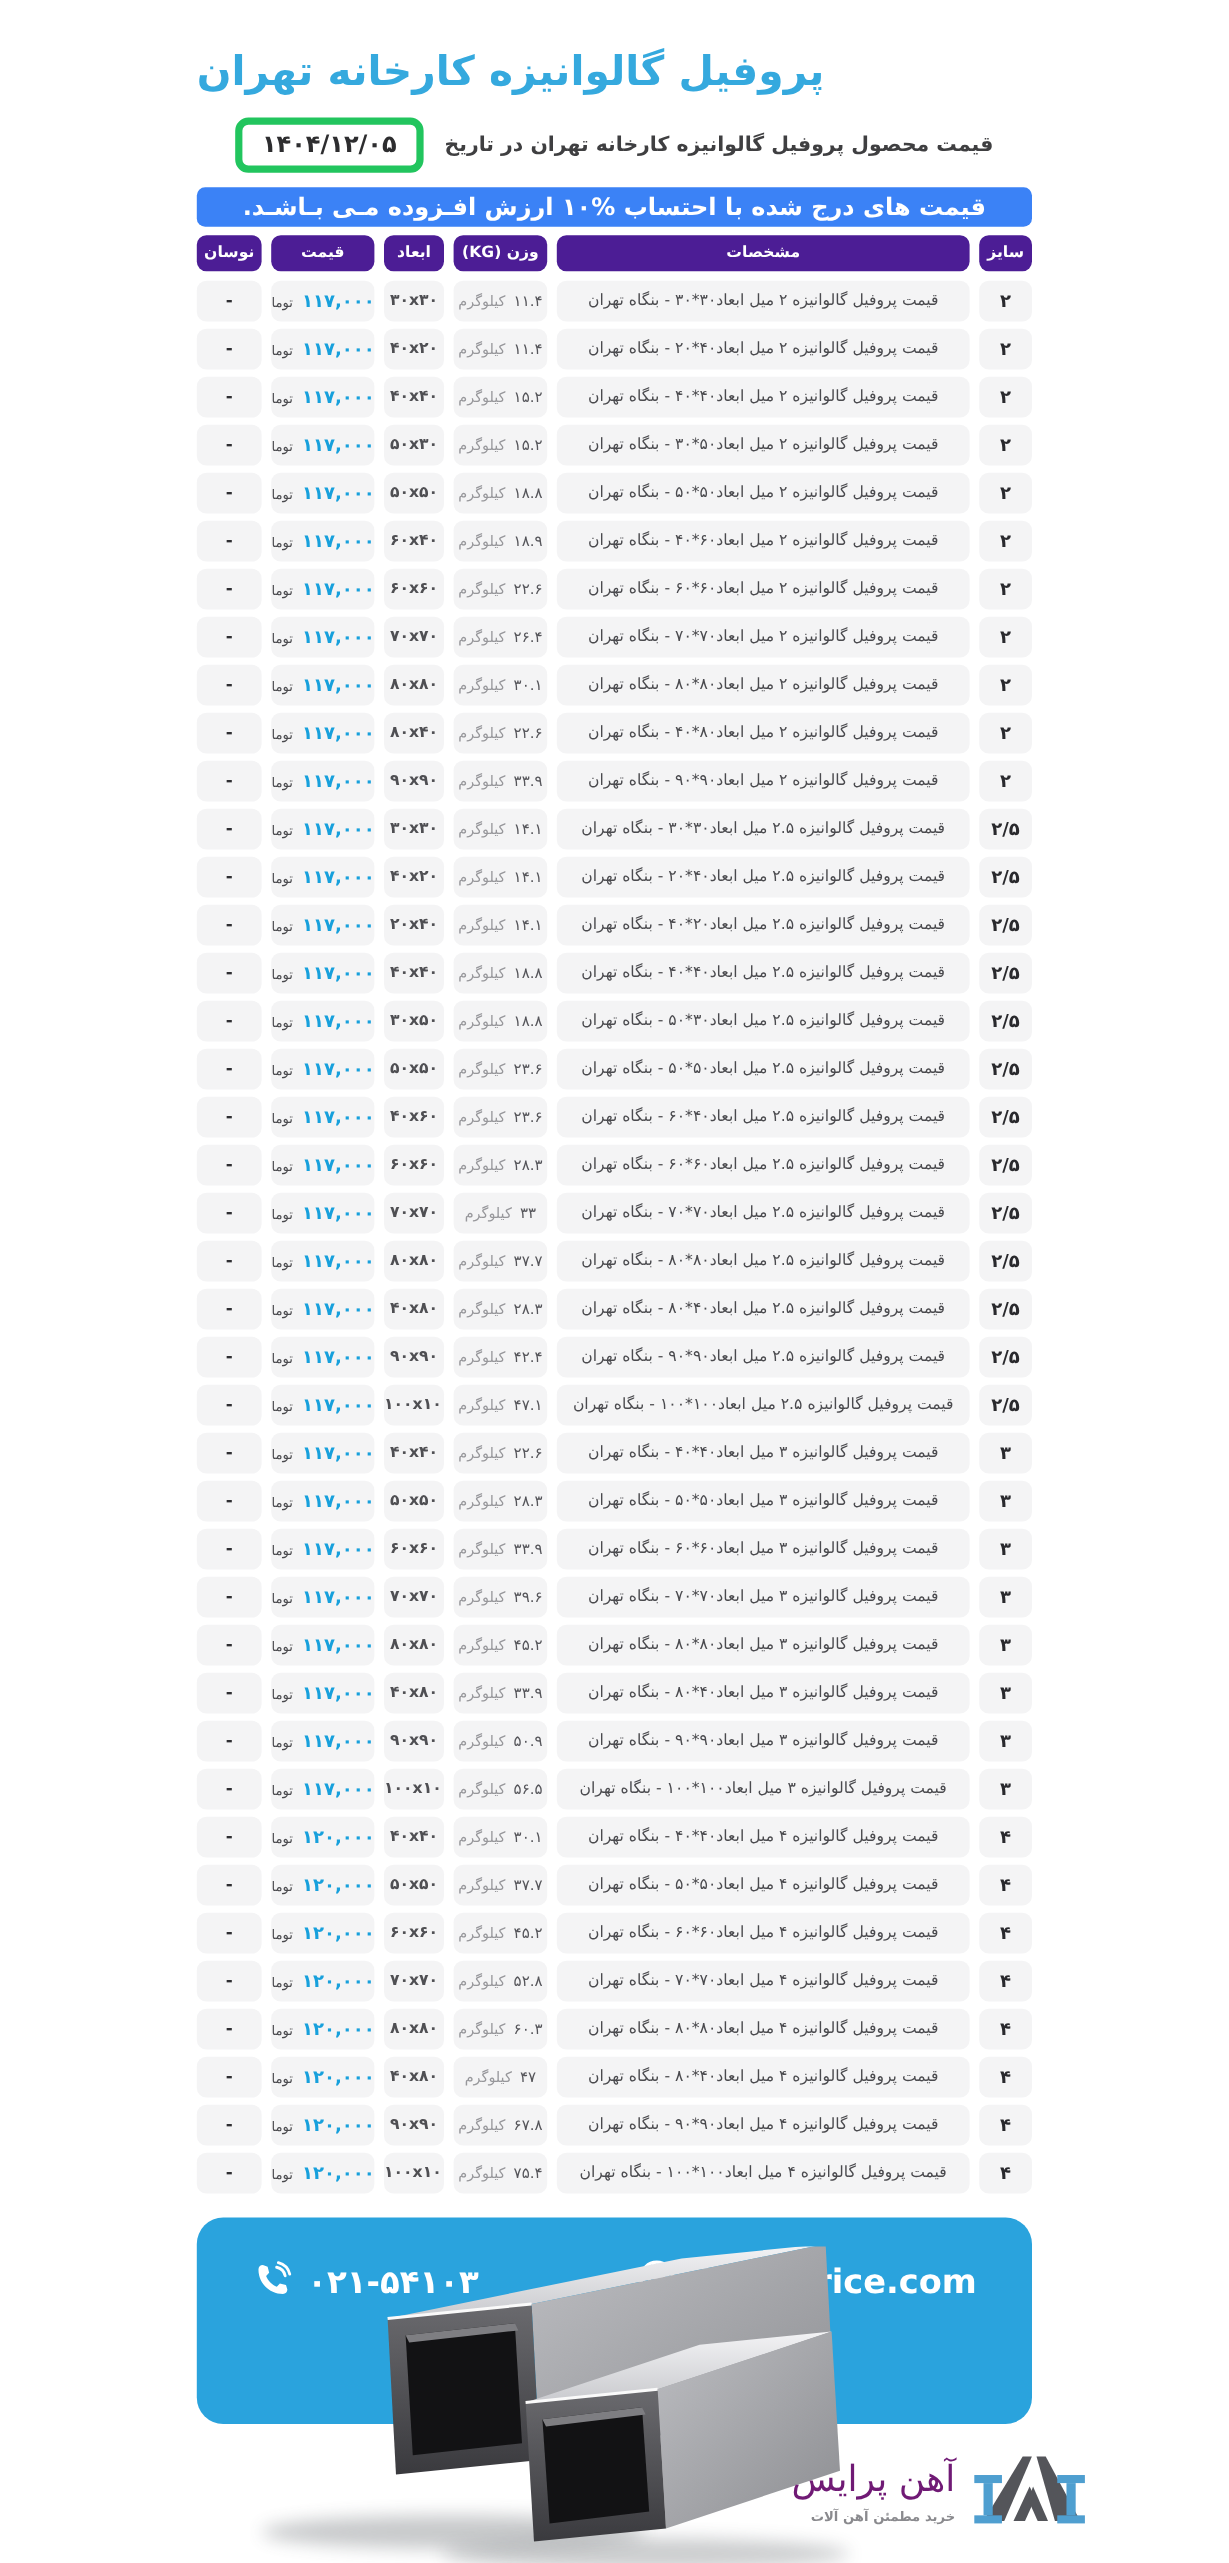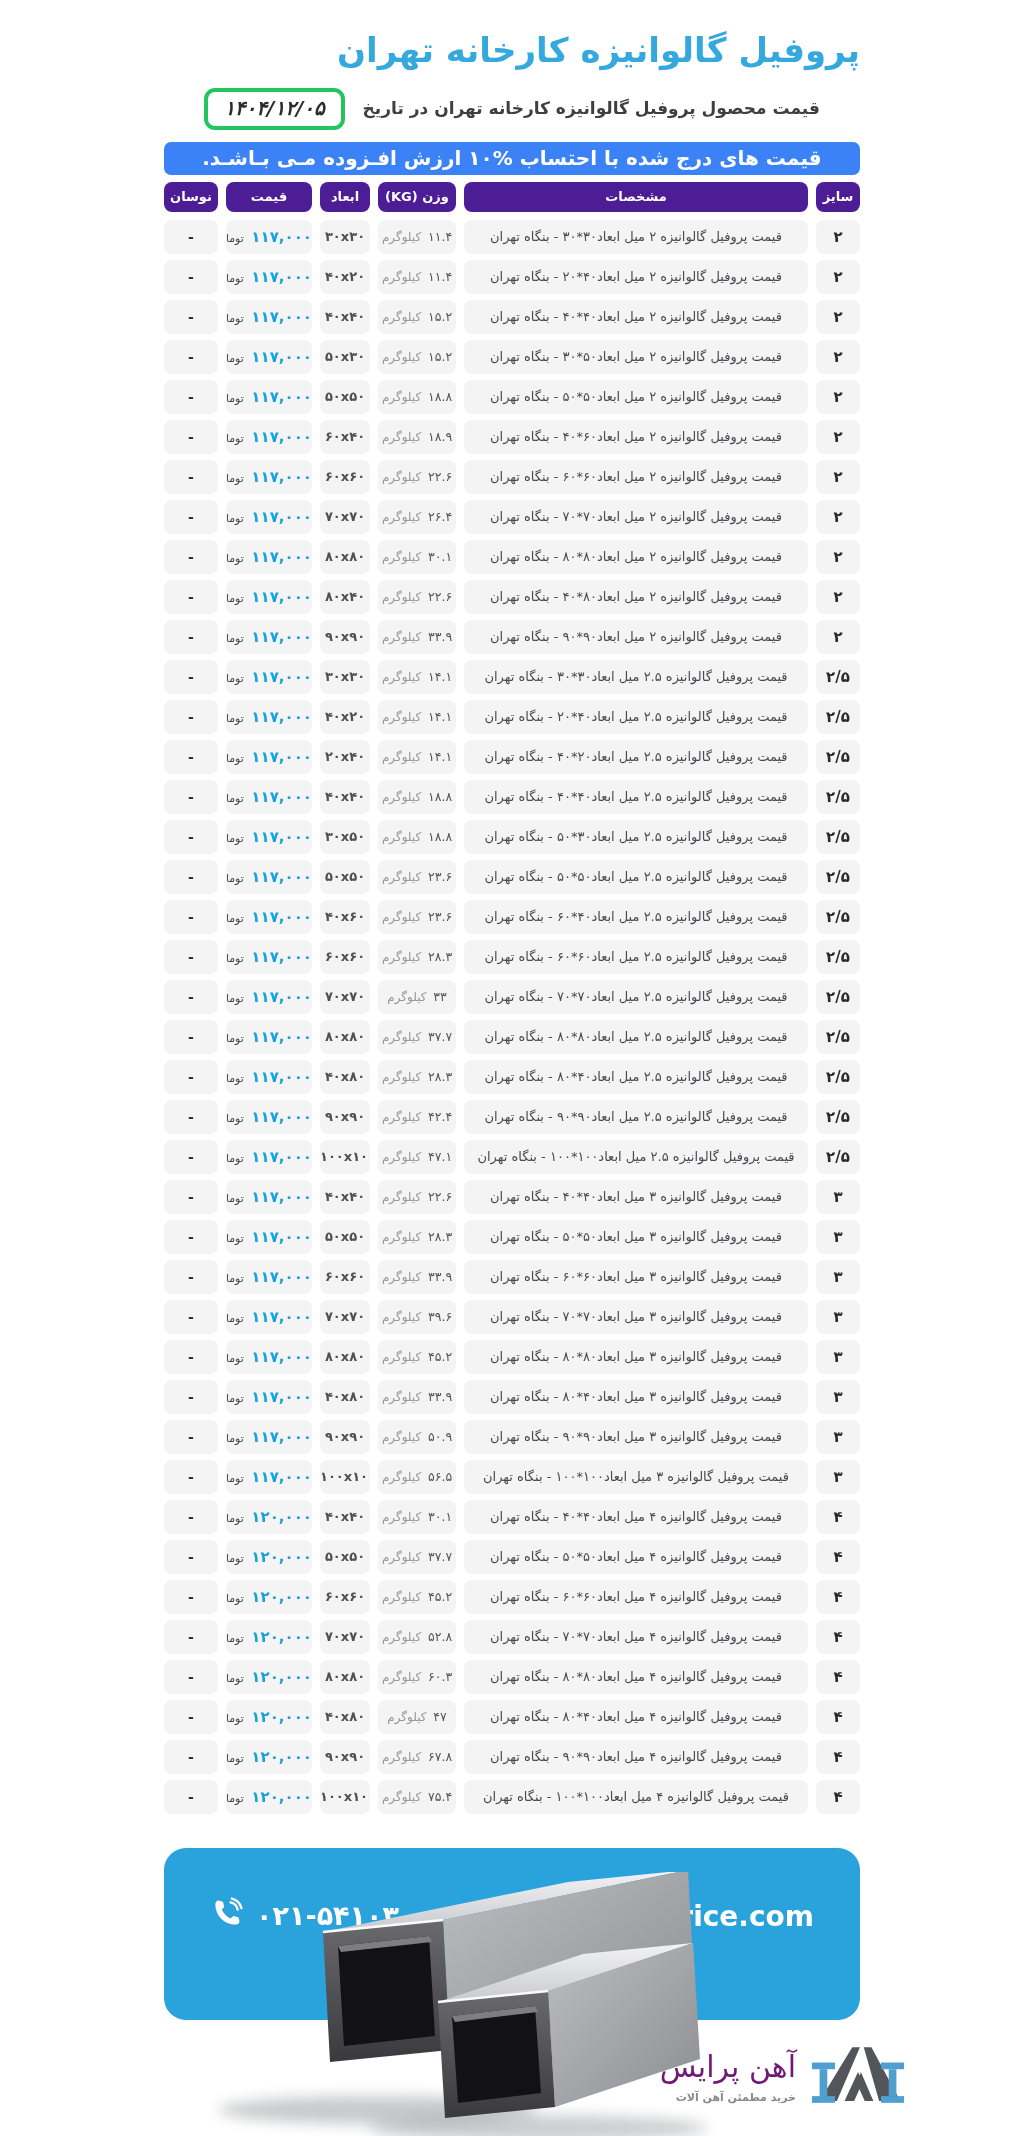--- a/index.html
+++ b/index.html
@@ -1,24 +1,24 @@
 <!DOCTYPE html>
 <html lang="fa" dir="rtl"><head>
 <meta charset="utf-8">
 <style>
   html,body{margin:0;padding:0;background:#ffffff;}
   body{width:1024px;font-family:"DejaVu Sans","Liberation Sans",sans-serif;}
   .page{position:relative;width:1024px;height:2136px;overflow:hidden;background:#fff;}
   .content{width:696px;margin:0 auto;}
 
   
-  .title{margin:0;padding-top:30px;text-align:right;font-size:34px;font-weight:800;color:#35a9de;}
+  .title{margin:0;padding-top:40px;text-align:left;font-size:34px;font-weight:800;color:#35a9de;}
   .subtitle-row{margin-top:18px;text-align:center;color:#3f3f41;font-size:17px;font-weight:700;direction:rtl;}
-  .date-badge{display:inline-block;vertical-align:middle;margin-right:12px;border:4px solid #22c55e;
-    border-radius:11px;padding:4px 16px 6px;font-size:20px;font-weight:800;color:#2d2d2f;direction:ltr;font-style:italic;}
+  .date-badge{display:inline-block;vertical-align:middle;margin-right:12px;border:6px solid #22c55e;
+    border-radius:11px;padding:4px 16px 6px;font-size:20px;font-weight:800;color:#2d2d2f;direction:ltr;}
   .notice{margin-top:12px;background:#3b82f6;color:#ffffff;border-radius:7px;height:33px;line-height:33px;
     text-align:center;font-size:20px;font-weight:600;}
 
   
   .grid{display:grid;grid-template-columns:44px 344px 78px 50px 86px 54px;gap:8px;direction:rtl;}
   .thead{margin-top:7px;}
   .th{background:#4c1d95;color:#fff;border-radius:8px;height:30px;line-height:30px;text-align:center;
     font-size:13px;font-weight:700;}
   .tbody{margin-top:8px;}
   .row{margin-bottom:6px;}
@@ -29,22 +29,22 @@
   .c-weight .unit{font-size:12px;color:#97979b;margin-right:3px;}
   .c-dims{text-align:center;font-size:13px;font-weight:600;color:#4f4f53;direction:ltr;}
   .c-price{text-align:center;}
   .c-price .val{font-size:15px;font-weight:800;color:#17a0dc;direction:ltr;display:inline-block;}
   .c-price .unit{font-size:11px;color:#4a4a4e;margin-right:4px;}
   .c-change{text-align:center;font-size:14px;font-weight:800;color:#2e2e32;}
 
   
   .footer-card{position:absolute;left:164px;top:1848px;width:696px;height:172px;background:#2aa3dd;
     border-radius:22px;}
-  .card-inner{display:flex;direction:ltr;justify-content:space-between;align-items:flex-start;
-    padding:48px 46px 0 46px;}
+  .card-inner{display:flex;direction:ltr;justify-content:space-between;align-items:flex-end;
+    padding:33px 46px 0 46px;}
   .contact{display:flex;align-items:center;gap:12px;color:#fff;}
   .contact .num{font-size:27px;font-weight:800;direction:ltr;}
   .site{display:flex;align-items:center;gap:12px;color:#fff;}
   .site .txt{font-size:28px;font-weight:800;}
 
   
   .tubes{position:absolute;left:208px;top:1872px;width:520px;height:264px;}
 
   
   .brand{position:absolute;top:2032px;right:118px;display:flex;direction:ltr;align-items:center;gap:14px;}

